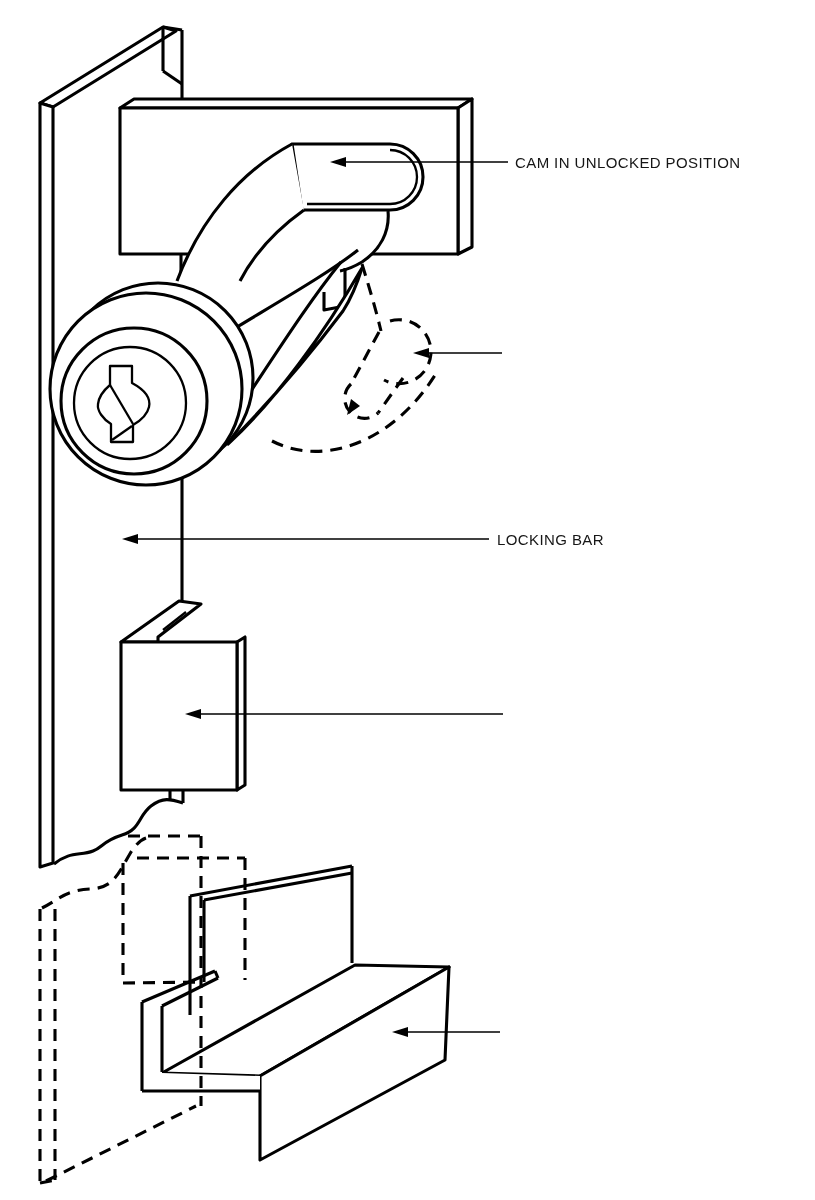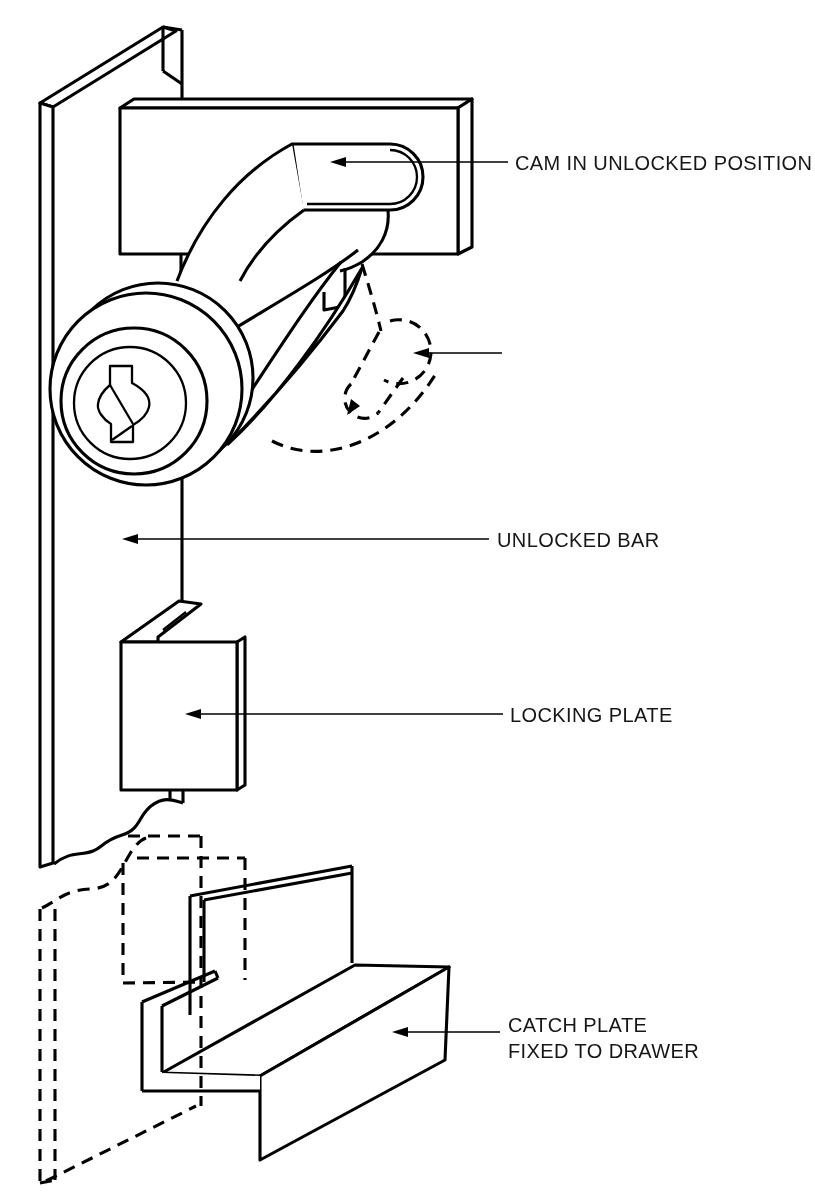--- a/index.html
+++ b/index.html
@@ -1,19 +1,19 @@
 <!DOCTYPE html>
 <html><head>
 <meta charset="utf-8">
 <style>
   html,body{margin:0;padding:0;background:#ffffff;}
   #stage{position:relative;width:815px;height:1200px;background:#ffffff;overflow:hidden;
          font-family:"Liberation Sans", sans-serif;}
   #art{position:absolute;left:0;top:0;}
-  .lbl{position:absolute;font-size:20px;line-height:26px;letter-spacing:0.4px;
+  .lbl{position:absolute;font-size:15px;line-height:26px;letter-spacing:0.4px;
        color:#161616;white-space:nowrap;font-family:"Liberation Sans", sans-serif;}
   
   .s  {fill:none;stroke:#000;stroke-width:3.1;stroke-linecap:butt;stroke-linejoin:round;}
   .w  {fill:#fff;stroke:#000;stroke-width:3.1;stroke-linejoin:round;}
   .wf {fill:#fff;stroke:none;}
   .t  {fill:none;stroke:#000;stroke-width:2.3;stroke-linejoin:round;}
   .d  {fill:none;stroke:#000;stroke-width:3.1;stroke-dasharray:12 8;stroke-linejoin:round;}
   .a  {fill:none;stroke:#000;stroke-width:1.7;}
   .ah {fill:#000;stroke:none;}
 </style>
@@ -168,22 +168,17 @@
     </g>
     <g>
       <path class="a" d="M404,1032 L500,1032"></path>
       <polygon class="ah" points="392,1032 408,1027 408,1037"></polygon>
     </g>
   </svg>
 
   <div class="lbl" style="left:515px; top:150px;">CAM IN UNLOCKED POSITION</div>
 
 
-  <div class="lbl" style="left:497px; top:527px;">UNLOCKED BAR</div>
+  <div class="lbl" style="left:497px; top:527px;">LOCKING BAR</div>
 
-  <div class="lbl" style="left:510px; top:702px;">LOCKING PLATE</div>
 
-  <div class="lbl" style="left:508px; top:1012px;">
-    <div>CATCH PLATE</div>
-    <div>FIXED TO DRAWER</div>
-  </div>
 
 </div>
 
 </body></html>

